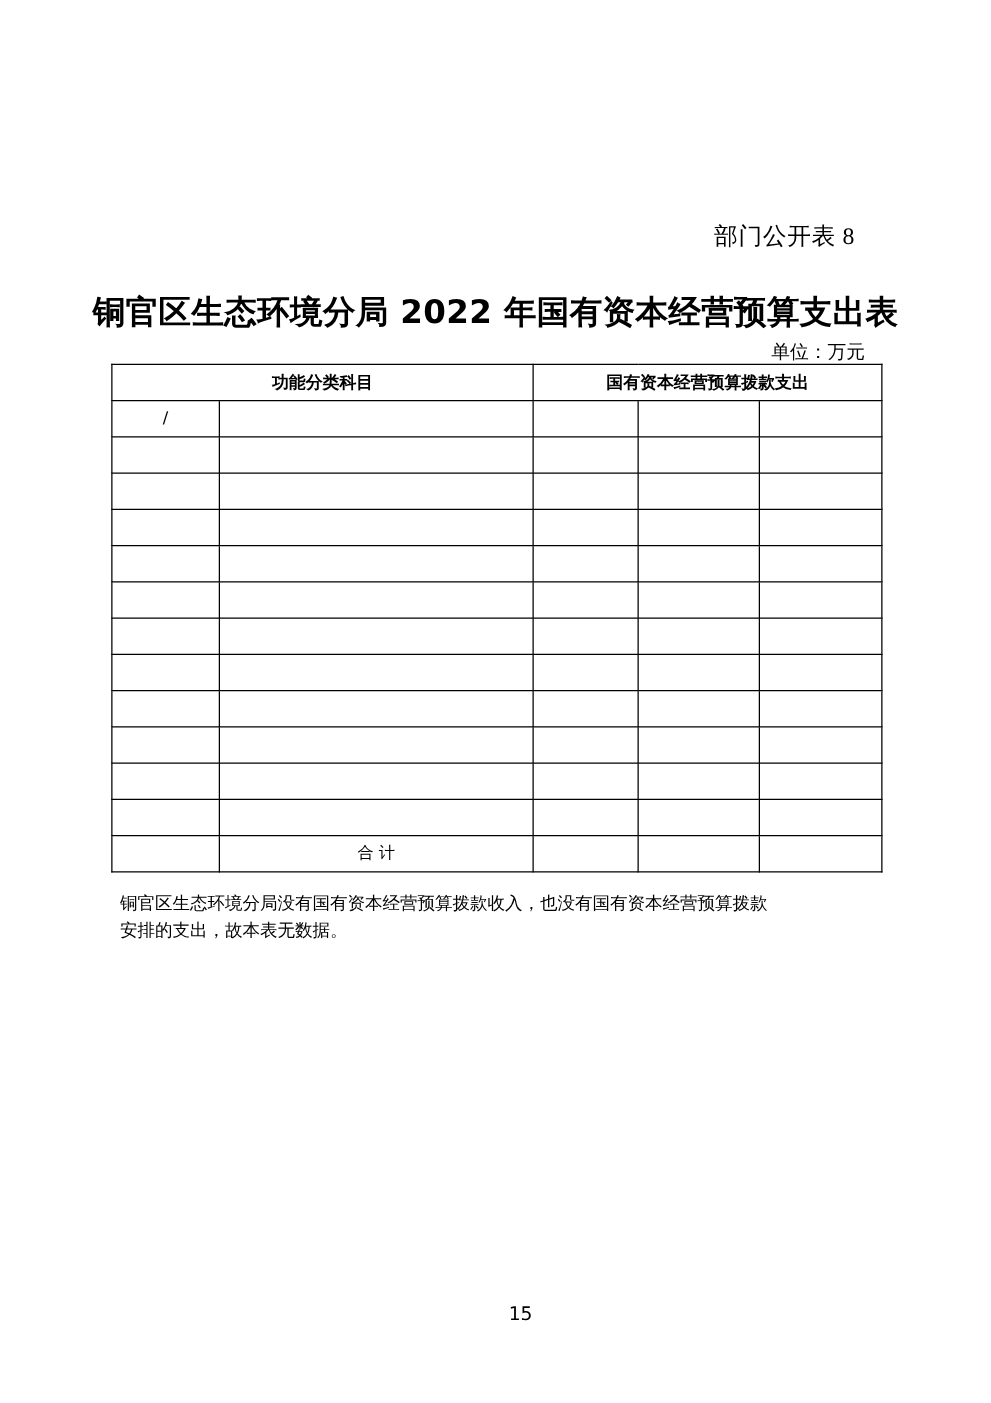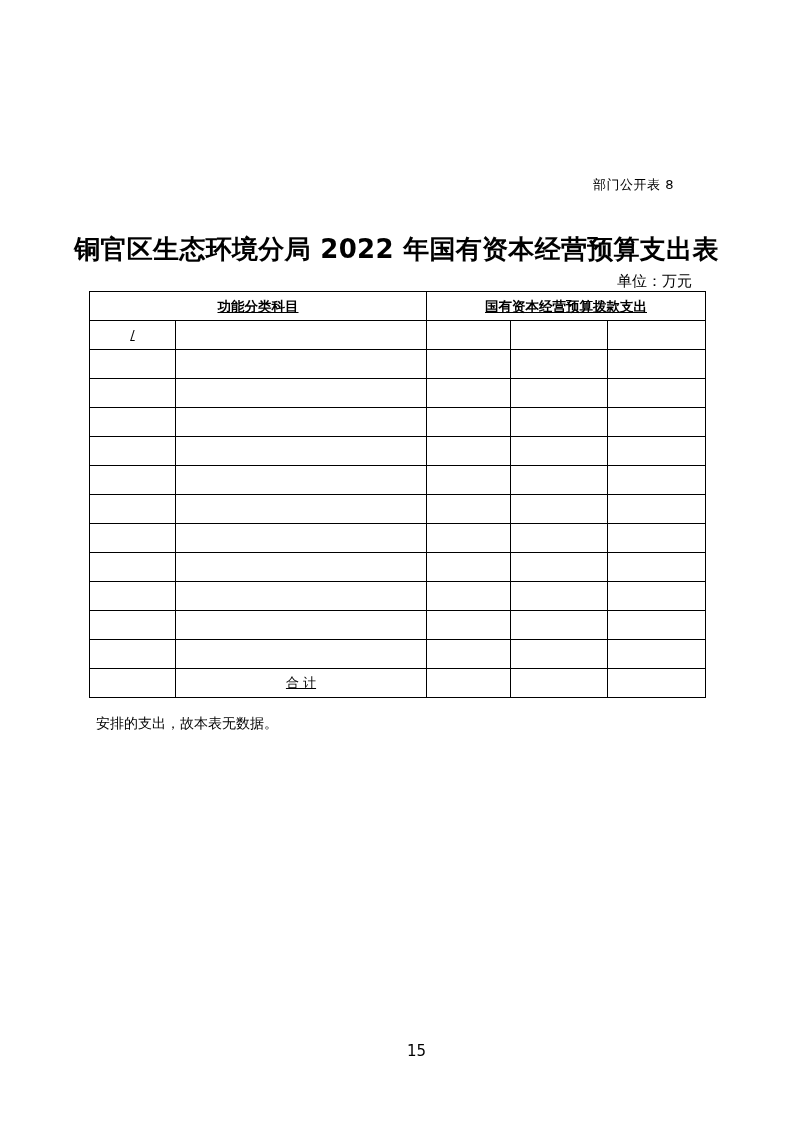--- a/index.html
+++ b/index.html
@@ -17,24 +17,25 @@
   }
   .page {
     position: relative;
     width: 793px;
     height: 1122px;
     box-sizing: border-box;
   }
   .doc-label {
     position: absolute;
     top: 176px;
-    right: 119px;
-    font-size: 13px;
+    right: 109px;
+    font-size: 19px;
     letter-spacing: 0.5px;
     white-space: nowrap;
+    font-family: Liberation Serif, serif;
   }
   .doc-title {
     position: absolute;
     top: 232px;
     left: 0;
     right: 0;
     text-align: center;
     font-size: 26px;
     font-weight: bold;
     letter-spacing: 0.3px;
@@ -49,21 +50,20 @@
   .table-wrap {
     position: absolute;
     top: 291px;
     left: 89px;
     width: 616px;
   }
   table.budget {
     width: 100%;
     border-collapse: collapse;
     table-layout: fixed;
-    text-decoration: underline;
   }
   table.budget td, table.budget th {
     border: 1px solid #000000;
     font-size: 13px;
     font-weight: normal;
     text-align: center;
     vertical-align: middle;
     padding: 0;
     height: 28px;
     line-height: 28px;
@@ -224,18 +224,19 @@
           <td>合 计</td>
           <td></td>
           <td></td>
           <td></td>
         </tr>
       </tbody>
     </table>
   </div>
 
   <div class="note">
+    <div>铜官区生态环境分局没有国有资本经营预算拨款收入，也没有国有资本经营预算拨款</div>
     <div>安排的支出，故本表无数据。</div>
   </div>
 
   <div class="page-number">15</div>
 
 </div>
 
 </body></html>

